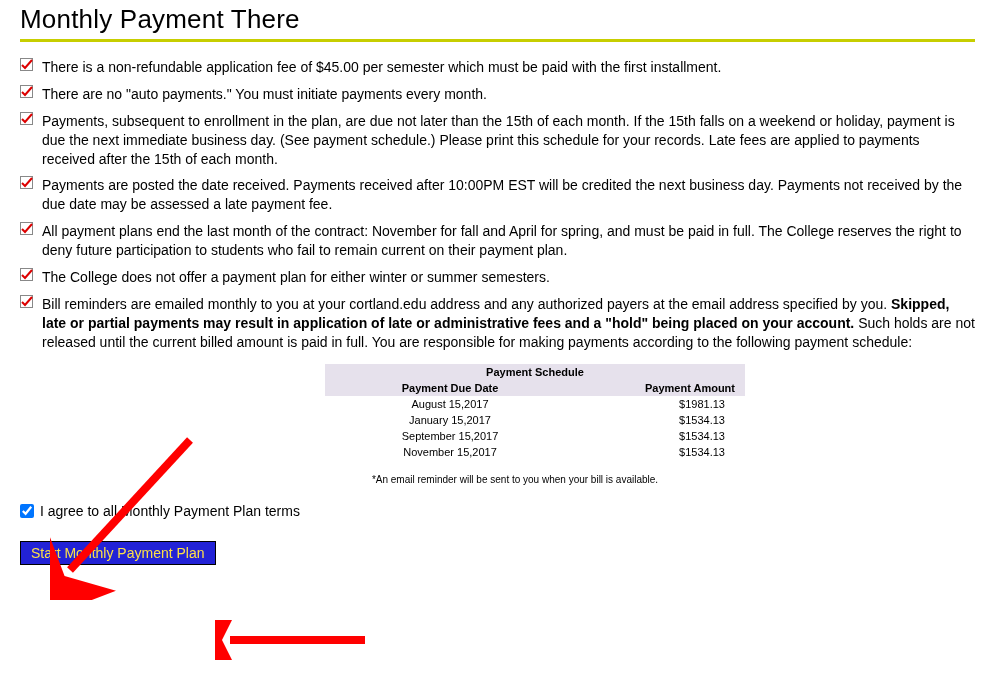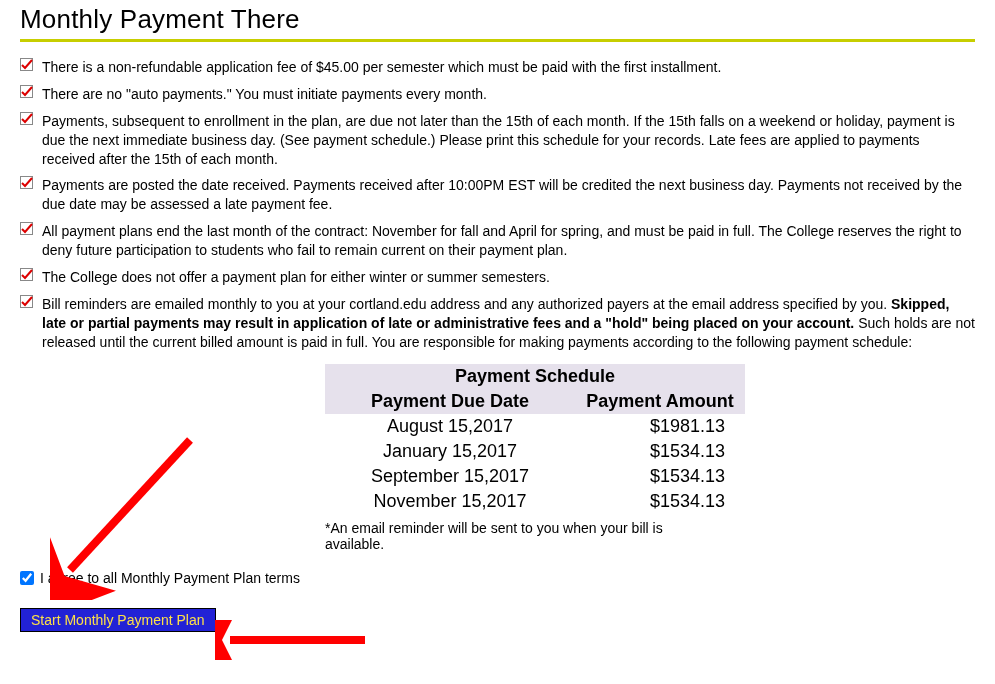--- a/index.html
+++ b/index.html
@@ -54,43 +54,43 @@
     left: -1px;
     top: -1px;
   }
   .bold { font-weight: bold; }
   .schedule-area {
     margin-left: 305px;
     margin-top: 2px;
   }
   table.sched {
     border-collapse: collapse;
-    font-size: 18px;
+    font-size: 11px;
   }
   table.sched th, table.sched td {
     padding: 2px 10px;
     text-align: center;
   }
   table.sched .cap {
     background: #e6e1ec;
     text-align: center;
     font-weight: bold;
   }
   table.sched .hdr {
     background: #e6e1ec;
     font-weight: bold;
   }
   table.sched .amt {
     text-align: right;
     padding-right: 20px;
   }
   .reminder {
-    font-size: 14px;
-    margin-top: 6px;
-    text-align: left;
+    font-size: 10px;
+    margin-top: 14px;
+    text-align: center;
     width: 380px;
   }
   .agree-row {
     margin-top: 18px;
     margin-bottom: 22px;
     font-size: 14px;
     display: flex;
     align-items: center;
     gap: 6px;
   }
@@ -162,21 +162,21 @@
     </ul>
 
   <div class="schedule-area">
     <table class="sched">
       <tbody>
           <tr>
             <th class="cap" colspan="2">Payment Schedule</th>
           </tr>
       <tr>
         <th class="hdr" style="width:230px">Payment Due Date</th>
-        <th class="hdr" style="width:150px;">Payment Amount</th>
+        <th class="hdr" style="width:150px;text-align:right;">Payment Amount</th>
       </tr>
       </tbody>
         <tbody id="sched-body">
           <tr>
             <td>August 15,2017</td>
             <td class="amt">$1981.13</td>
           </tr>
           <tr>
             <td>January 15,2017</td>
             <td class="amt">$1534.13</td>

